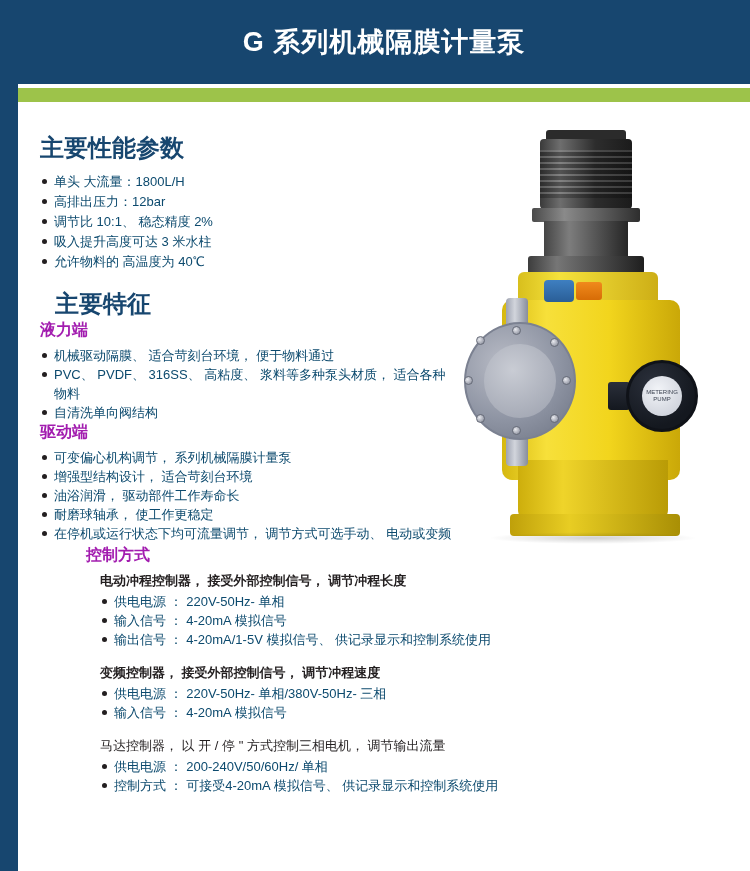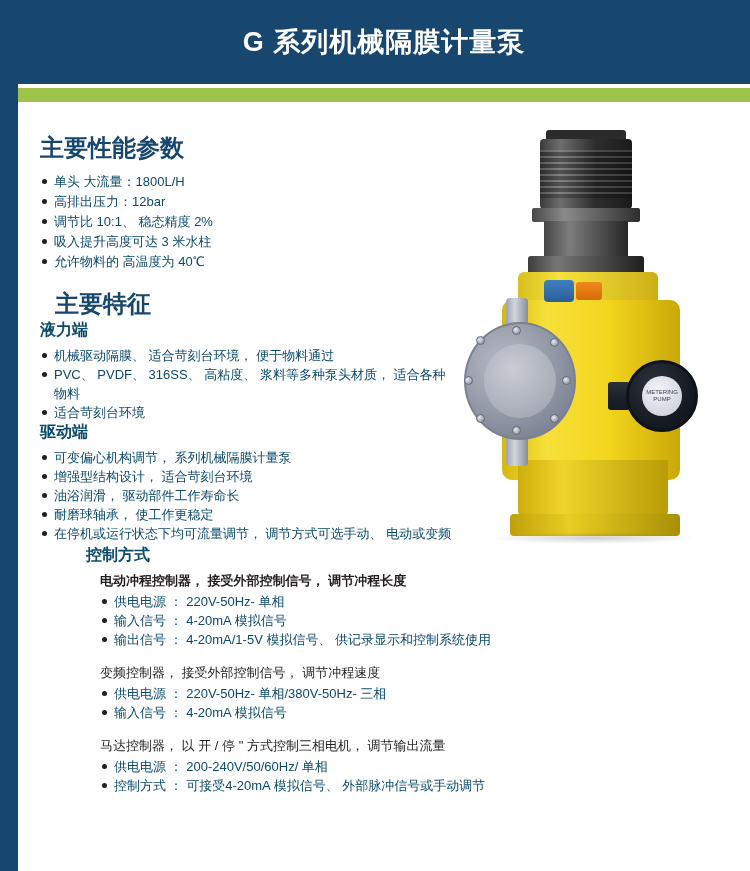--- a/index.html
+++ b/index.html
@@ -36,21 +36,21 @@
     position:absolute; left:18px; top:102px; width:732px; height:769px;
     background:#ffffff;
   }
   .sec-title {
     color:#17466f;
     font-size:24px;
     font-weight:bold;
     margin:0 0 8px 0;
   }
   .sub-title {
-    color:#0c4a6e;
+    color:#a21caf;
     font-size:16px;
     font-weight:bold;
     margin:0 0 5px 0;
   }
   .blk { position:absolute; }
   ul.bul {
     list-style:none;
     margin:0; padding:0;
   }
   ul.bul li {
@@ -242,21 +242,21 @@
 
   <div class="blk" style="left:37px; top:186px; width:410px;">
     <div class="sec-title">主要特征</div>
   </div>
 
   <div class="blk" style="left:22px; top:218px; width:410px;">
     <div class="sub-title">液力端</div>
     <ul class="bul">
       <li>机械驱动隔膜、 适合苛刻台环境， 便于物料通过</li>
       <li>PVC、 PVDF、 316SS、 高粘度、 浆料等多种泵头材质， 适合各种物料</li>
-      <li>适合苛刻台环境</li>
+      <li>自清洗单向阀结构</li>
     </ul>
   </div>
 
   <div class="blk" style="left:22px; top:320px; width:520px;">
     <div class="sub-title">驱动端</div>
     <ul class="bul">
       <li>可变偏心机构调节， 系列机械隔膜计量泵</li>
       <li>增强型结构设计， 适合苛刻台环境</li>
       <li>油浴润滑， 驱动部件工作寿命长</li>
       <li>耐磨球轴承， 使工作更稳定</li>
@@ -270,29 +270,29 @@
     <div class="ctrl-block">
       <p class="plain" style="padding-left:14px;font-weight:bold;">电动冲程控制器， 接受外部控制信号， 调节冲程长度</p>
       <ul class="bul" style="padding-left:14px;">
         <li>供电电源 ： 220V-50Hz- 单相</li>
         <li>输入信号 ： 4-20mA 模拟信号</li>
         <li>输出信号 ： 4-20mA/1-5V 模拟信号、 供记录显示和控制系统使用</li>
       </ul>
     </div>
 
     <div class="ctrl-block">
-      <p class="plain" style="padding-left:14px;">变频控制器， 接受外部控制信号， 调节冲程速度</p>
+      <p class="plain" style="padding-left:14px;font-weight:bold;">变频控制器， 接受外部控制信号， 调节冲程速度</p>
       <ul class="bul" style="padding-left:14px;">
         <li>供电电源 ： 220V-50Hz- 单相/380V-50Hz- 三相</li>
         <li>输入信号 ： 4-20mA 模拟信号</li>
       </ul>
     </div>
 
     <div class="ctrl-block">
       <p class="plain" style="padding-left:14px;">马达控制器， 以  开 / 停 " 方式控制三相电机， 调节输出流量</p>
       <ul class="bul" style="padding-left:14px;">
         <li>供电电源 ： 200-240V/50/60Hz/ 单相</li>
-        <li>控制方式 ： 可接受4-20mA 模拟信号、 外部脉冲信号或手动调节</li>
+        <li>控制方式 ： 可接受4-20mA 模拟信号、 供记录显示和控制系统使用</li>
       </ul>
     </div>
   </div>
 
 </div>
 
 </body></html>

